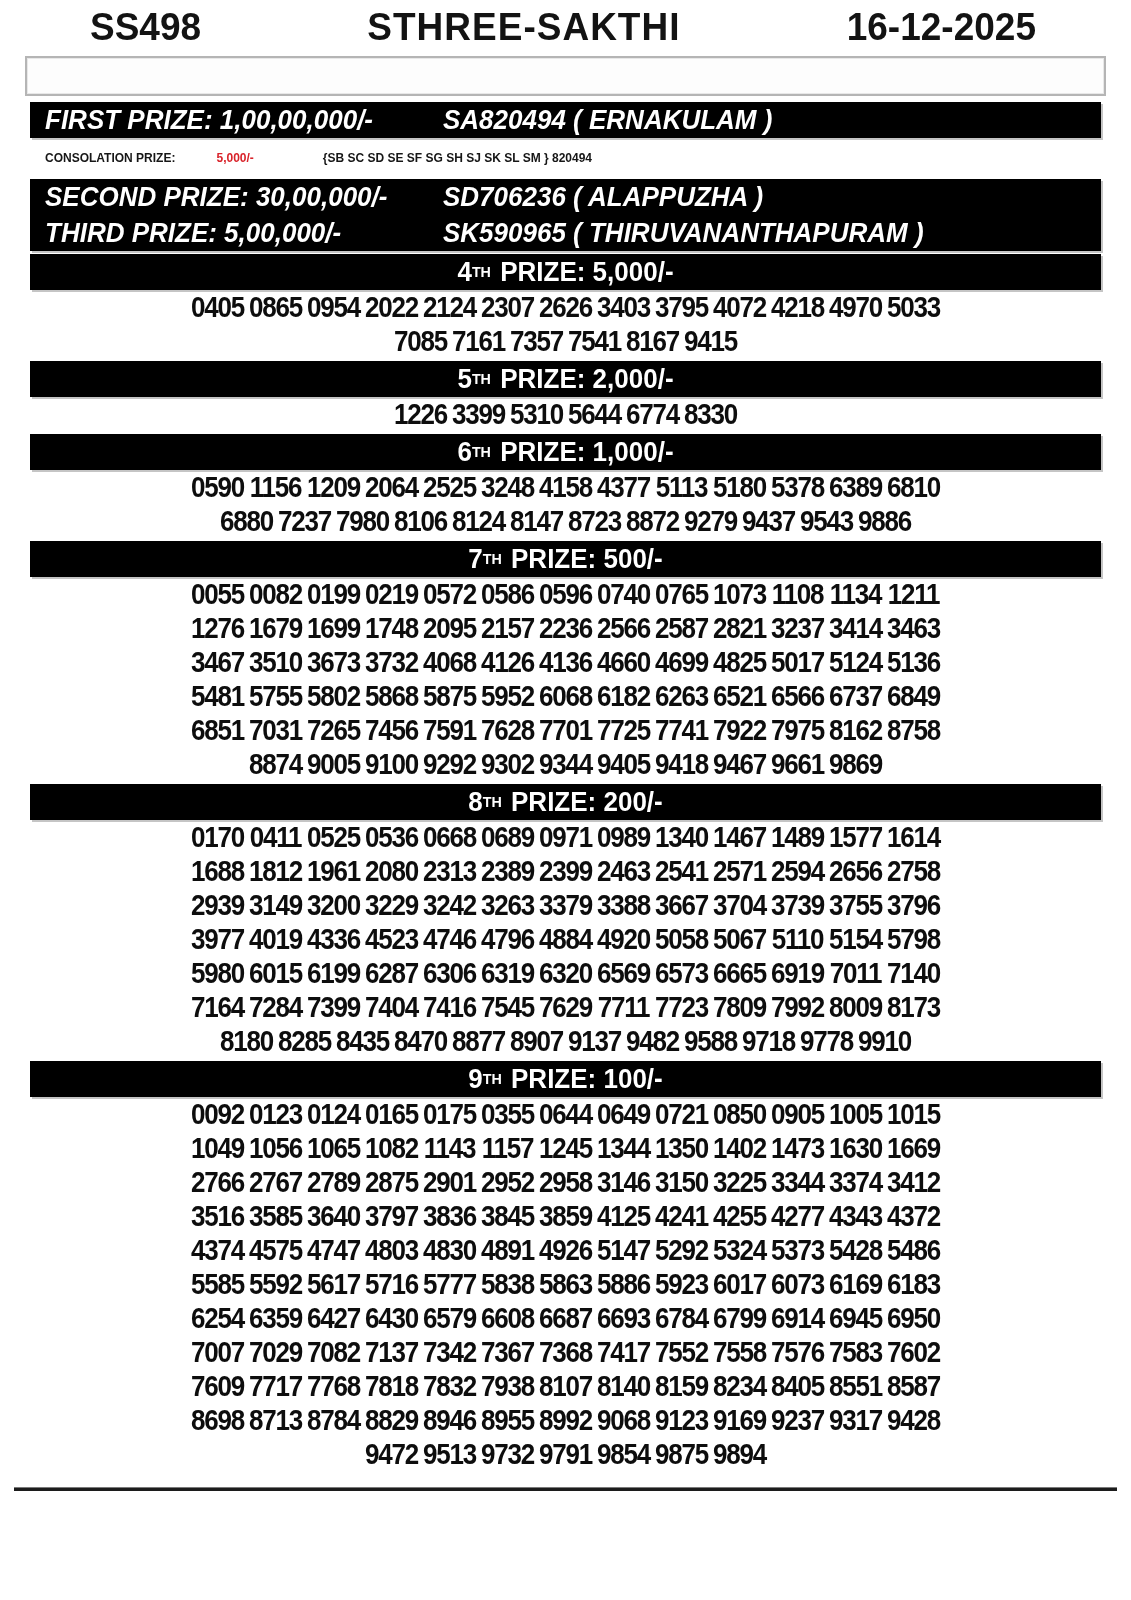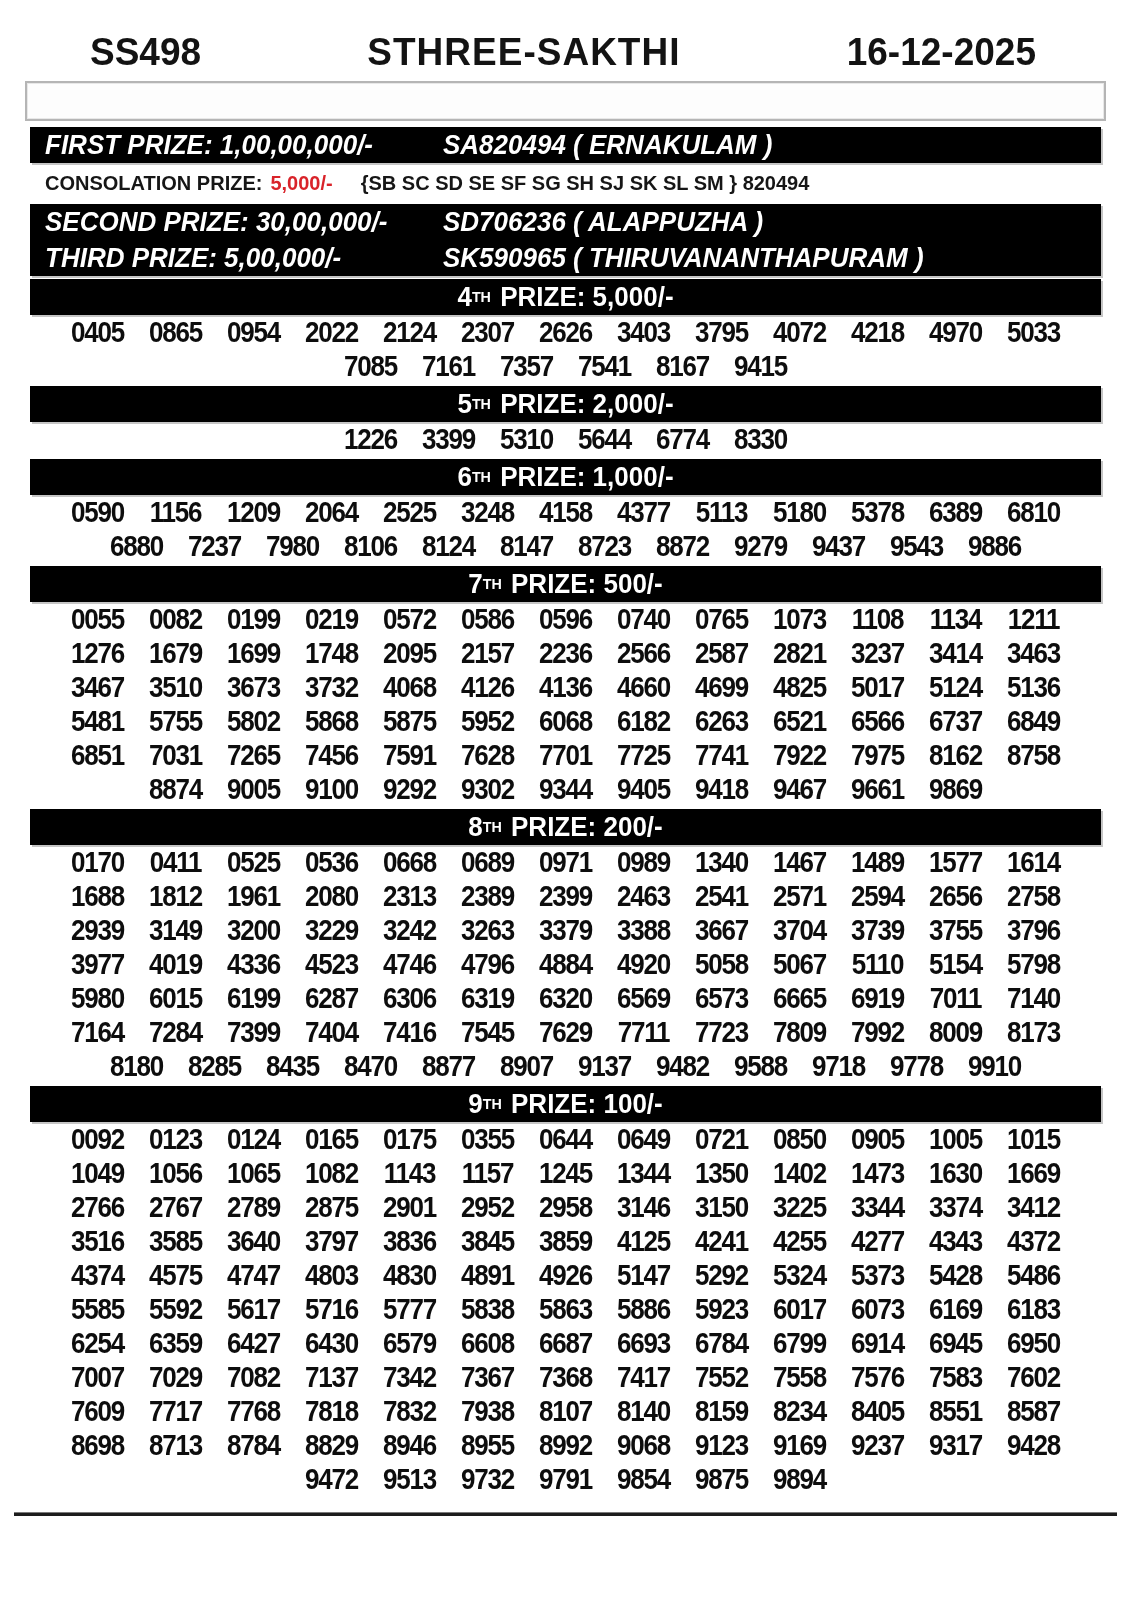--- a/index.html
+++ b/index.html
@@ -3,21 +3,21 @@
 <meta charset="utf-8">
 <style>
   * { margin:0; padding:0; box-sizing:border-box; }
   html,body { background:#ffffff; }
   body {
     width:1131px; height:1600px; overflow:hidden;
     font-family:"Liberation Sans", sans-serif;
     color:#0a0a0a;
     -webkit-font-smoothing:antialiased;
   }
-  .page { padding:29px 0 0 0; }
+  .page { padding:4px 0 0 0; }
 
   
   .main-header {
     display:flex; align-items:baseline; justify-content:space-between;
     padding:2px 95px 4px 90px; height:48px;
   }
   .main-header .h-item {
     font-size:37px; font-weight:700; letter-spacing:0px; color:#131313;
     transform:scaleY(1.05);
   }
@@ -34,37 +34,37 @@
     margin:6px 30px 0 30px; height:36px; background:var(--bar-bg,#000);
     color:var(--bar-fg,#fff); display:flex; align-items:center;
     padding-left:15px; box-shadow:2px 2px 0 rgba(150,150,150,.55);font-style:italic;
   }
   .pb-label { font-size:26px; font-weight:700; width:398px; flex:0 0 398px; transform:scaleY(1.05); }
   .pb-winner { font-size:26px; font-weight:700; transform:scaleY(1.05); }
 
   
   .consolation {
     margin:5px 30px 0 30px; height:30px; display:flex; align-items:center;
-    padding-left:15px; font-size:20px; font-weight:700; color:#161616;
-  }
-  .cons-amount { color:var(--accent-red,#d9232a); margin-left:8px; }
+    padding-left:15px; font-size:12px; font-weight:700; color:#161616;gap:41px;
+  }
+  .cons-amount { color:var(--accent-red,#d9232a); }
   .cons-series { margin-left:28px; }
 
   
   .section-bar {
     margin:3px 30px 0 30px; height:36px; background:var(--bar-bg,#000);
     color:var(--bar-fg,#fff); display:flex; align-items:center; justify-content:center;
     font-size:26px; font-weight:700; box-shadow:2px 2px 0 rgba(150,150,150,.55);
   }
   .section-bar sup { font-size:0.55em; vertical-align:super; line-height:0; margin-right:2px; font-weight:700; }
   .section-bar .bar-rest { white-space:pre; transform:scaleY(1.05); }
   .section-bar .bar-ord { transform:scaleY(1.05); }
 
   .num-row {
-    margin:0 30px; display:flex; justify-content:center; gap:20px;
+    margin:0 30px; display:flex; justify-content:center; 
     line-height:34px; height:34px;
   }
   .num-row:first-of-type { margin-top:2px; }
   .num {
     display:inline-block; width:58px; text-align:center;
     font-size:26px; font-weight:700; letter-spacing:-1.2px; color:#0d0d0d;
     transform:scaleY(1.1);
   }
 
   

